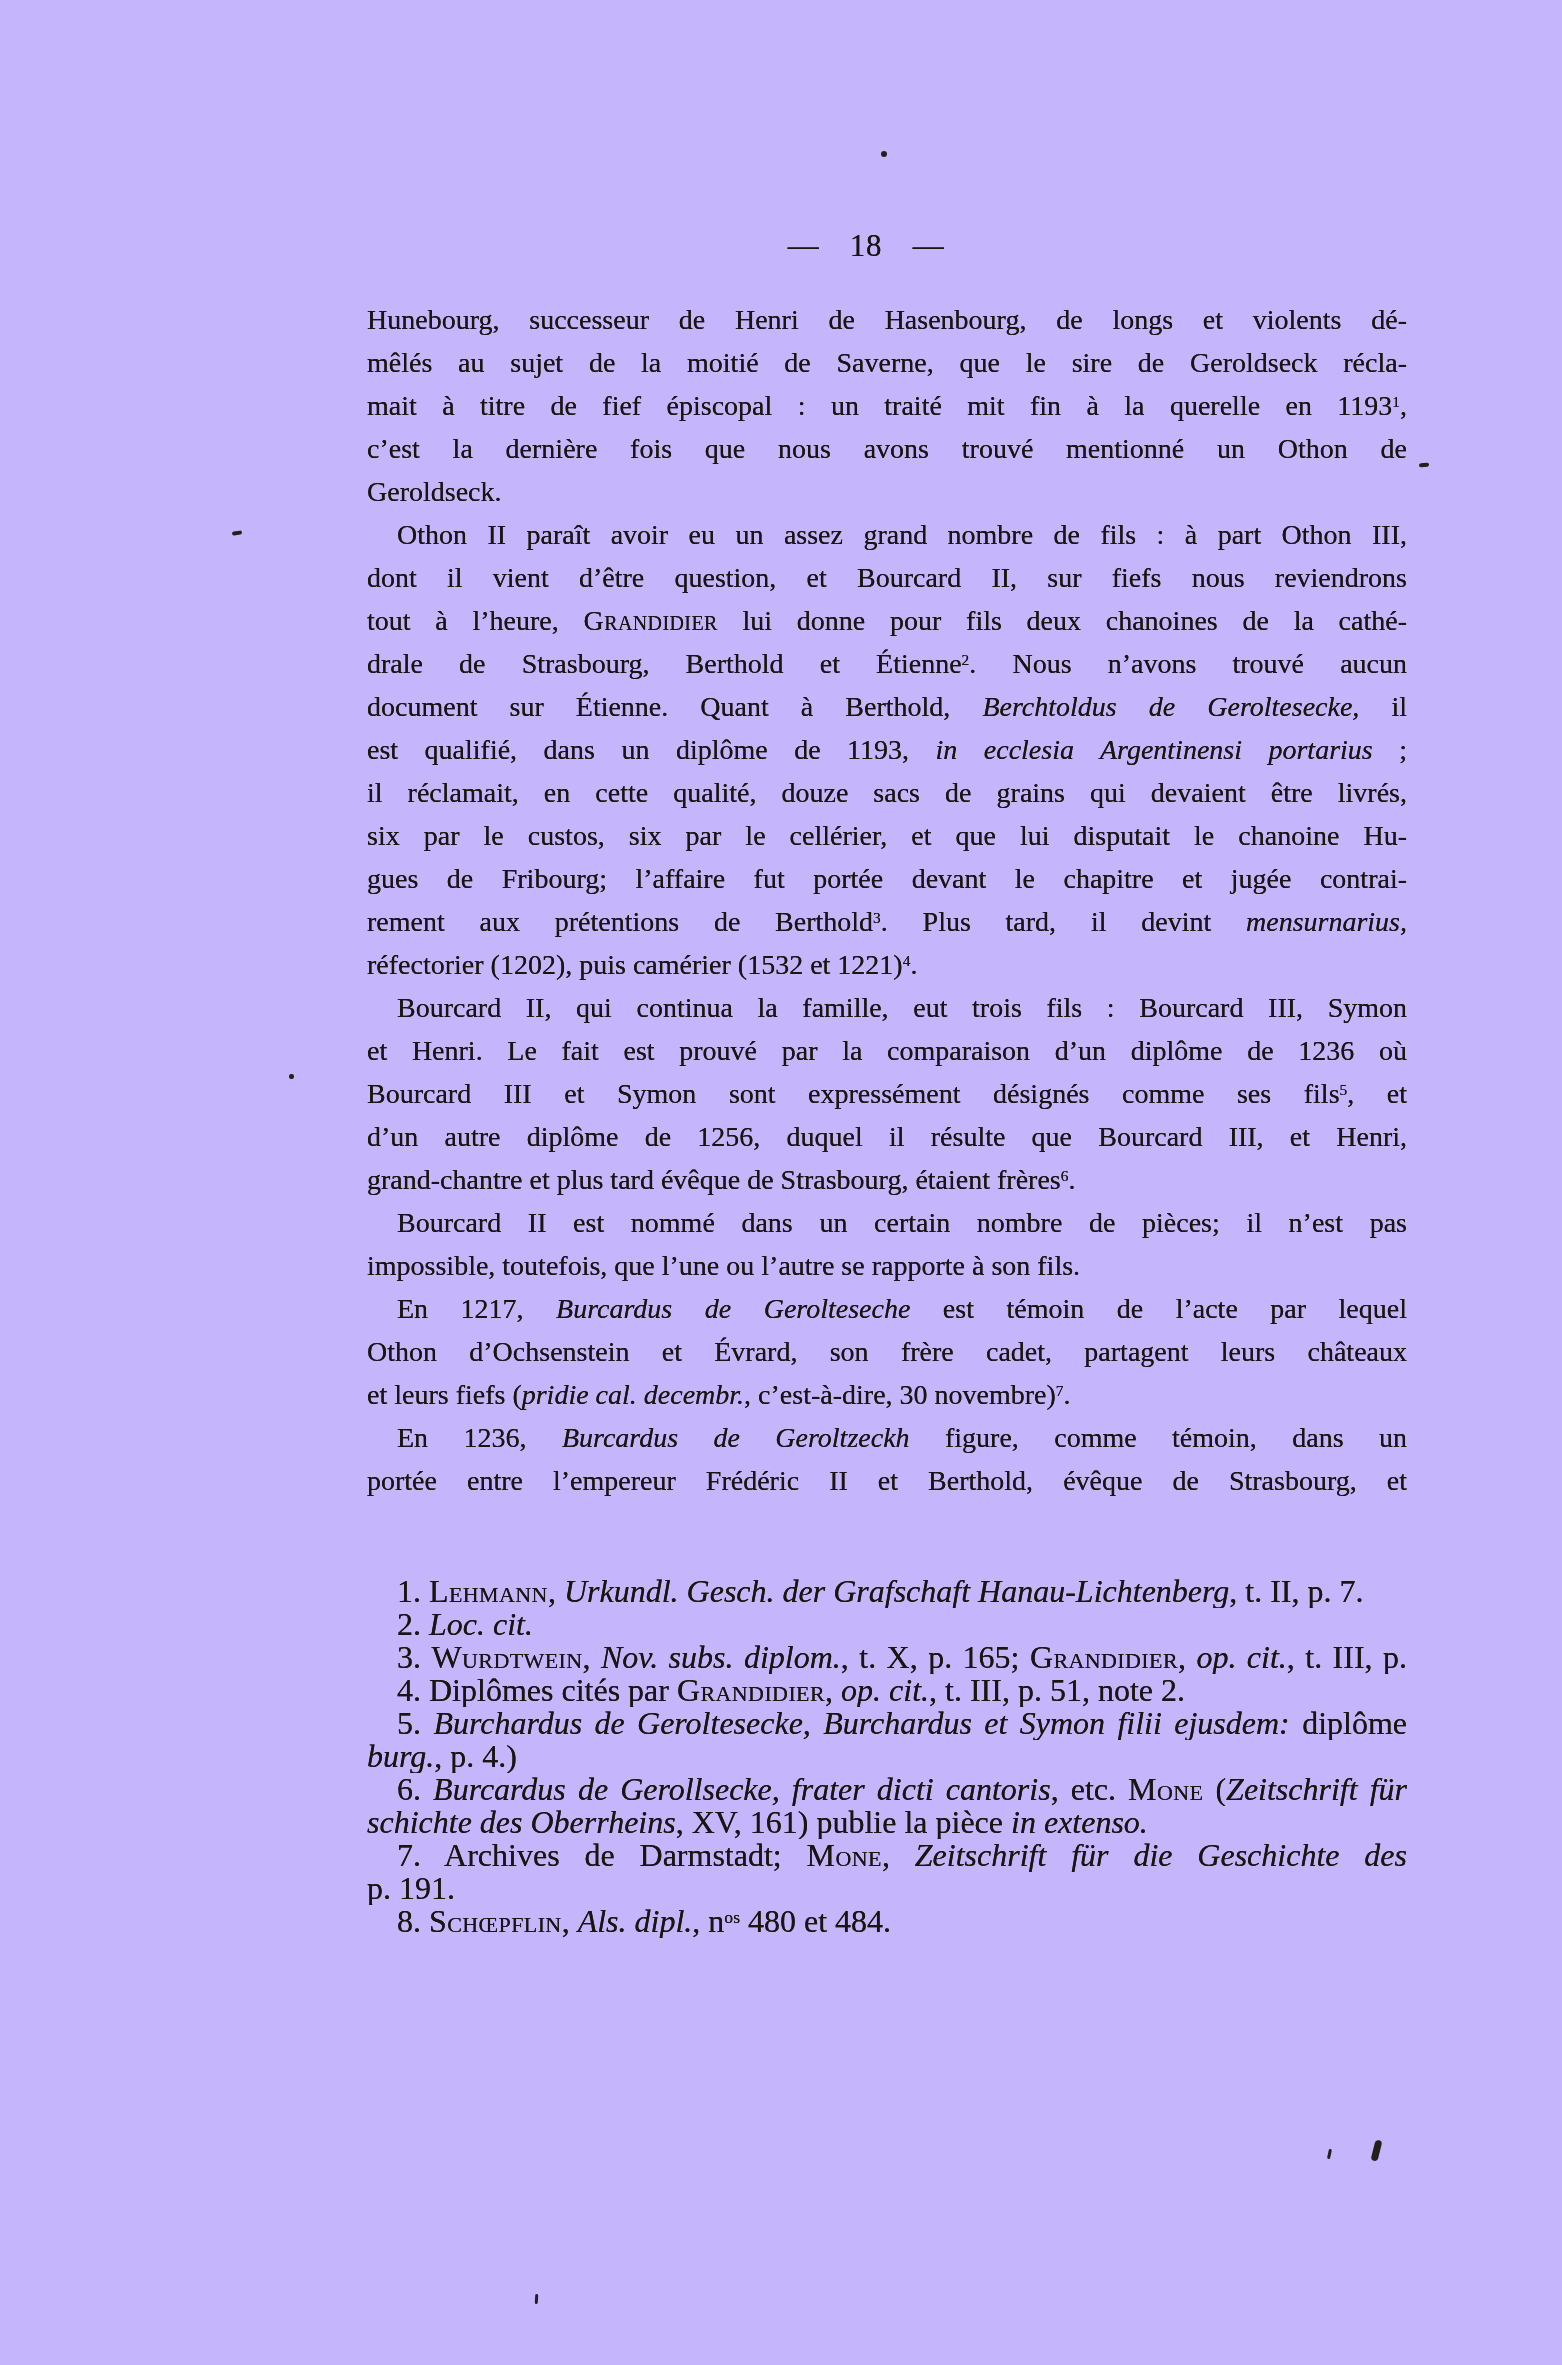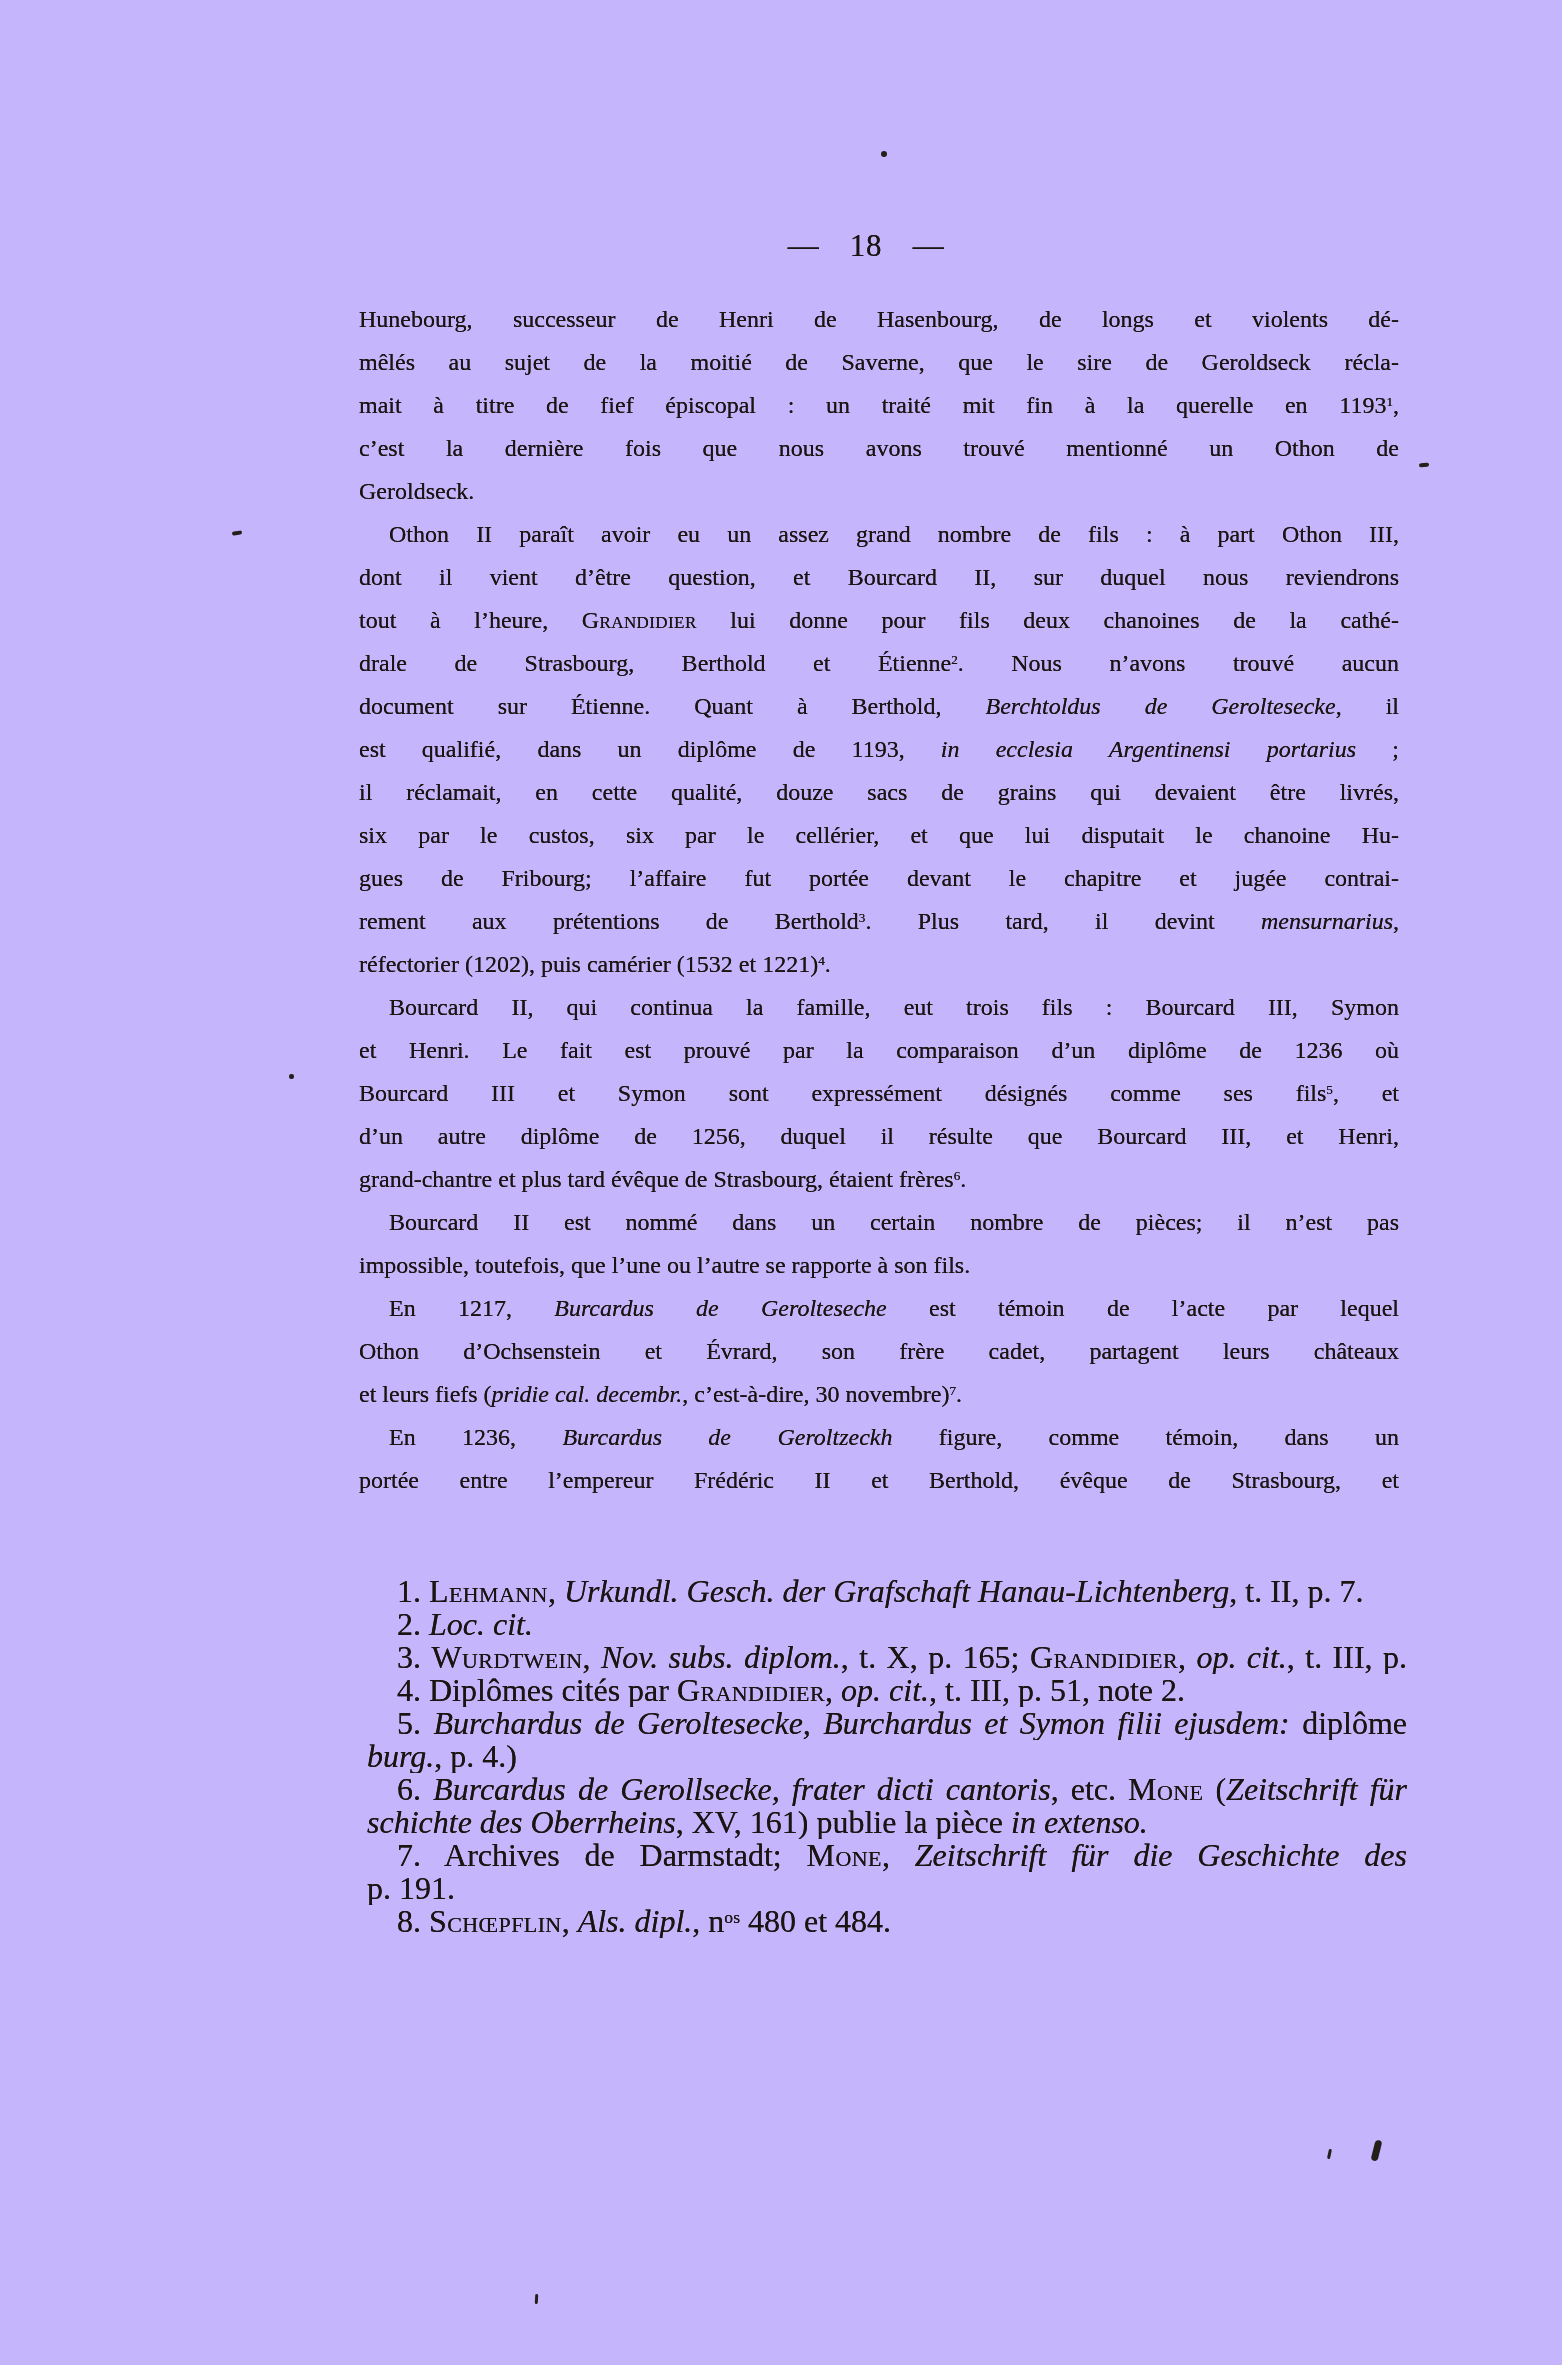--- a/index.html
+++ b/index.html
@@ -20,24 +20,24 @@
     width: 1040px;
     text-align: center;
     font-size: 31px;
     line-height: 36px;
     word-spacing: 22px;
     letter-spacing: 0.7px;
     text-shadow: 0 0 0.4px rgba(24,18,10,0.9);
   }
   .bodytext {
     position: absolute;
-    left: 359px;
+    left: 367px;
     top: 298px;
     width: 1040px;
-    font-size: 24px;
+    font-size: 28px;
     text-shadow: 0 0 0.4px rgba(24,18,10,0.9);
   }
   .bline {
     height: 43px;
     line-height: 43px;
     overflow: hidden;
     text-align: justify;
   }
   .bline.ind { text-indent: 30px; }
   .bline.j::after { content: ""; display: inline-block; width: 100%; height: 0; }
@@ -76,21 +76,21 @@
   <div class="bodytext">
       <div>
         <div class="bline j"><span>Hunebourg, successeur de Henri de Hasenbourg, de longs et violents dé-</span></div>
         <div class="bline j"><span>mêlés au sujet de la moitié de Saverne, que le sire de Geroldseck récla-</span></div>
         <div class="bline j"><span>mait à titre de fief épiscopal : un traité mit fin à la querelle en 1193</span><span class="sup">1</span><span>,</span></div>
         <div class="bline j"><span>c’est la dernière fois que nous avons trouvé mentionné un Othon de</span></div>
         <div class="bline"><span>Geroldseck.</span></div>
       </div>
       <div>
         <div class="bline j ind"><span>Othon II paraît avoir eu un assez grand nombre de fils : à part Othon III,</span></div>
-        <div class="bline j"><span>dont il vient d’être question, et Bourcard II, sur duquel nous reviendrons</span></div>
+        <div class="bline j"><span>dont il vient d’être question, et Bourcard II, sur fiefs nous reviendrons</span></div>
         <div class="bline j"><span>tout à l’heure, </span><span class="sc">Grandidier</span><span> lui donne pour fils deux chanoines de la cathé-</span></div>
         <div class="bline j"><span>drale de Strasbourg, Berthold et Étienne</span><span class="sup">2</span><span>. Nous n’avons trouvé aucun</span></div>
         <div class="bline j"><span>document sur Étienne. Quant à Berthold, </span><span class="it">Berchtoldus de Geroltesecke,</span><span> il</span></div>
         <div class="bline j"><span>est qualifié, dans un diplôme de 1193, </span><span class="it">in ecclesia Argentinensi portarius</span><span> ;</span></div>
         <div class="bline j"><span>il réclamait, en cette qualité, douze sacs de grains qui devaient être livrés,</span></div>
         <div class="bline j"><span>six par le custos, six par le cellérier, et que lui disputait le chanoine Hu-</span></div>
         <div class="bline j"><span>gues de Fribourg; l’affaire fut portée devant le chapitre et jugée contrai-</span></div>
         <div class="bline j"><span>rement aux prétentions de Berthold</span><span class="sup">3</span><span>. Plus tard, il devint </span><span class="it">mensurnarius,</span></div>
         <div class="bline"><span>réfectorier (1202), puis camérier (1532 et 1221)</span><span class="sup">4</span><span>.</span></div>
       </div>

